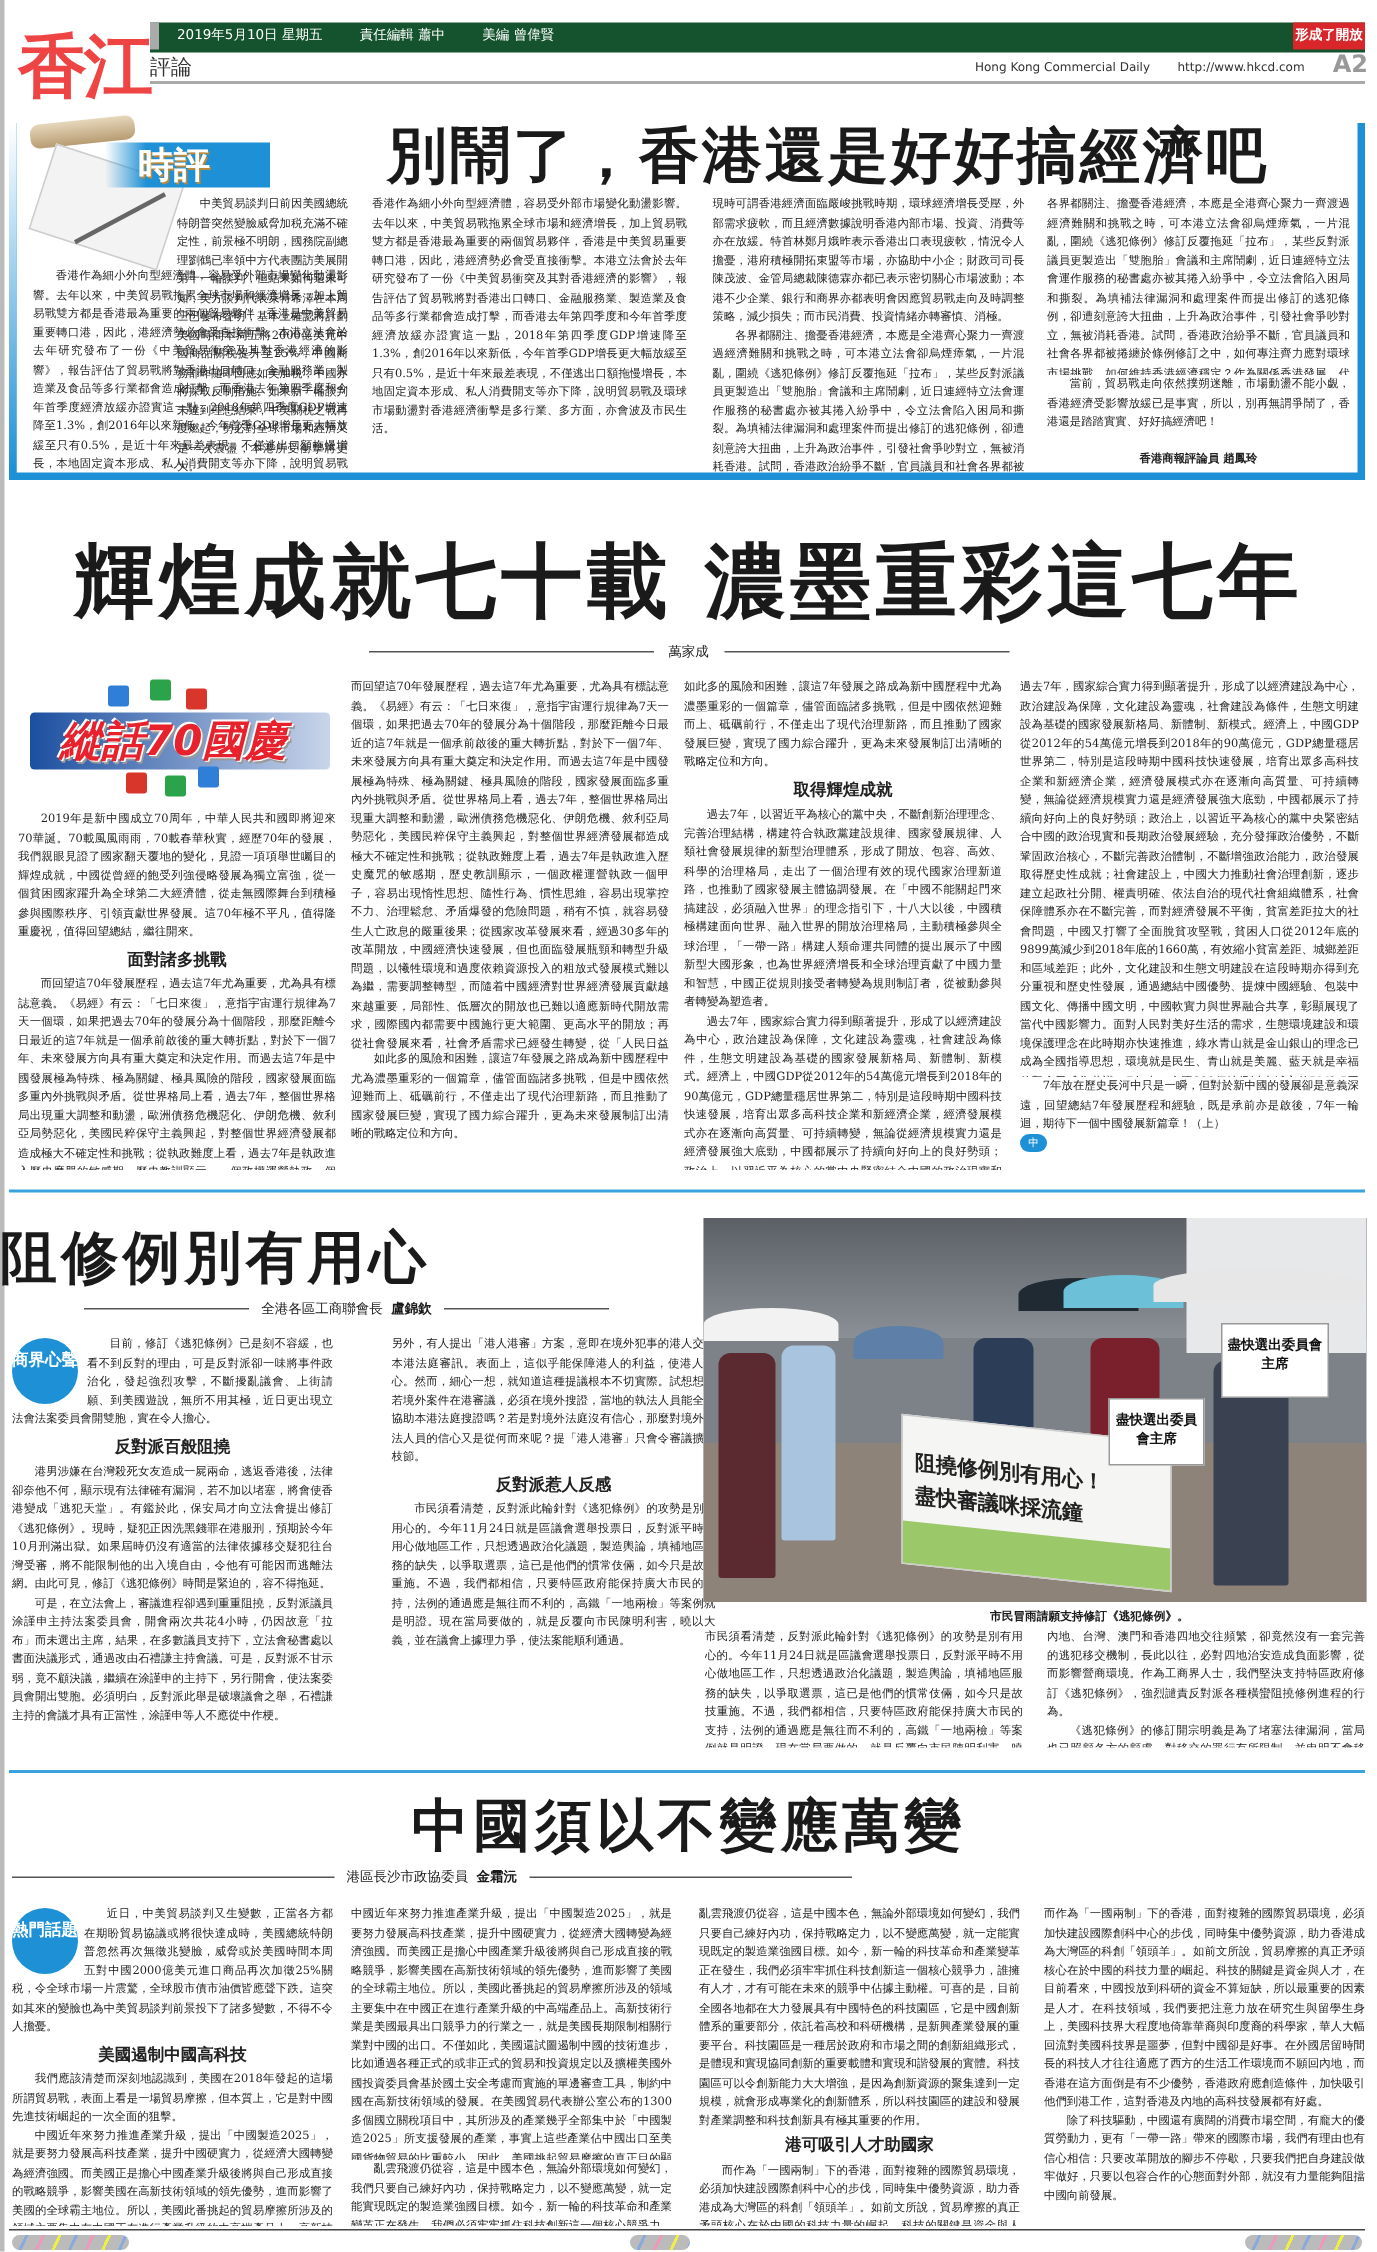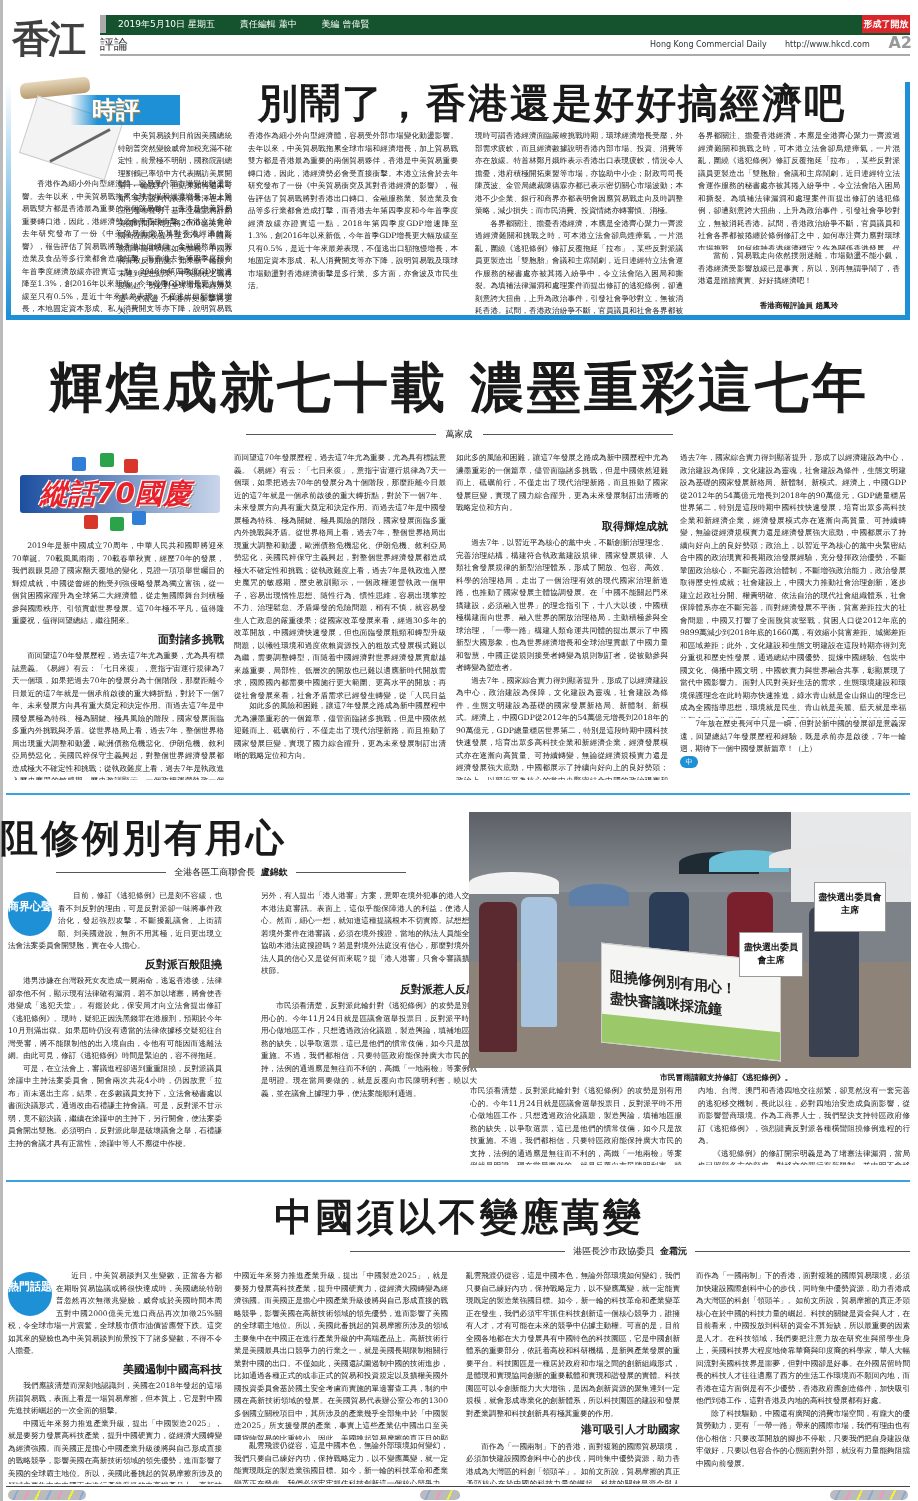--- a/index.html
+++ b/index.html
@@ -1,20 +1,20 @@
 <!DOCTYPE html>
 <html><head>
 <meta charset="utf-8">
 <style>
 *{box-sizing:border-box;margin:0;padding:0}
 body{width:918px;height:1501px;background:#fff;font-family:"DejaVu Serif",serif;color:#1a1a1a;position:relative;overflow:hidden}
 .page-border{position:absolute;left:0;top:0;width:3px;height:1501px;background:#bbb}
 
 .masthead{position:absolute;left:0;top:0;width:918px;height:60px}
-.brand{position:absolute;left:12px;top:14px;font-size:38px;color:#404040;font-weight:bold;font-family:Liberation Serif, serif;letter-spacing:-2px}
+.brand{position:absolute;left:12px;top:14px;font-size:46px;color:#ef4444;font-weight:bold;font-family:Liberation Serif, serif;letter-spacing:-2px}
 .topbar{position:absolute;left:100px;top:15px;width:810px;height:20px;background:#14532d;color:#fff;font-size:9px;font-family:"DejaVu Sans",sans-serif;line-height:18px;padding-left:18px}
 .topbar .stripe{position:absolute;left:0;top:0;width:6px;height:18px;background:#aaa}
 .topbar span{margin-right:22px}
 .logo{position:absolute;right:0;top:0;height:18px;width:48px;background:#d8262b;color:#fff;font-size:9px;text-align:center;font-weight:bold}
 .section-label{position:absolute;left:100px;top:36px;font-size:14px;color:#333;font-family:"DejaVu Sans",sans-serif}
 .paper-name{position:absolute;left:650px;top:40px;font-size:8px;font-family:"DejaVu Sans",sans-serif;color:#333}
 .paper-url{position:absolute;left:785px;top:40px;font-size:8px;font-family:"DejaVu Sans",sans-serif;color:#333}
 .page-no{position:absolute;right:6px;top:33px;font-size:16px;font-weight:bold;color:#999;font-family:"DejaVu Sans",sans-serif}
 .rule-top{position:absolute;left:100px;top:54px;width:810px;height:2px;background:#aaa}
 
@@ -32,42 +32,42 @@
 .col .noind{text-indent:0}
 .byline-r{text-align:center;font-weight:bold}
 
 .h2{position:absolute;left:0;top:352px;width:918px;text-align:center;font-size:54px;font-weight:bold;letter-spacing:3px;font-family:"DejaVu Serif",serif}
 .author2{position:absolute;left:0;top:428px;width:918px;text-align:center;font-size:9px;font-family:"DejaVu Sans",sans-serif}
 .author2 .ln{display:inline-block;width:190px;height:1px;background:#555;vertical-align:middle;margin:0 10px}
 .badge70{position:absolute;left:12px;top:455px;width:210px;height:75px}
 .badge70 .bar{position:absolute;left:8px;top:20px;width:200px;height:38px;background:linear-gradient(90deg,#1c4fa0,#c9d5ea);border-radius:3px}
 .badge70 .txt{position:absolute;left:28px;top:20px;width:160px;height:38px;font-size:28px;font-weight:bold;color:#e8222d;font-family:"DejaVu Sans",sans-serif;font-style:italic;text-shadow:-1px -1px 0 #fff,1px 1px 0 #fff,2px 2px 0 #999;line-height:38px}
 .cube{position:absolute;width:14px;height:14px;border-radius:2px}
-.subhead{text-align:right;font-weight:bold;font-family:"DejaVu Sans",sans-serif;font-size:11px;margin:6px 0 4px;color:#222;text-indent:0!important}
+.subhead{text-align:center;font-weight:bold;font-family:"DejaVu Sans",sans-serif;font-size:11px;margin:6px 0 4px;color:#222;text-indent:0!important}
 .end-mark{display:inline-block;width:18px;height:12px;border-radius:6px;background:#1e90d6;vertical-align:middle;color:#fff;font-size:7px;text-align:center;line-height:12px}
 
 .sep-blue{position:absolute;left:6px;width:904px;height:2px;background:#3ba2e0}
 .h3{position:absolute;left:0;top:813px;width:460px;text-align:left;font-size:38px;font-weight:bold;letter-spacing:3px;font-family:"DejaVu Serif",serif}
 .author3{position:absolute;left:16px;top:866px;width:430px;text-align:center;font-size:9px;font-family:"DejaVu Sans",sans-serif}
 .author3 .ln{display:inline-block;width:110px;height:1px;background:#555;vertical-align:middle;margin:0 8px}
 .circle-badge{position:absolute;width:44px;height:44px;border-radius:50%;background:#1e90d6;color:#fff;font-weight:bold;font-size:11px;line-height:15px;text-align:center;padding-top:7px;font-family:"DejaVu Sans",sans-serif}
 .photo{position:absolute;left:469px;top:812px;width:442px;height:256px;overflow:hidden;background:#7c8288}
 .photo .roof{position:absolute;left:0;top:0;width:100%;height:80px;background:linear-gradient(#5c6066,#8a9096)}
 .photo .bldg{position:absolute;right:0;top:0;width:120px;height:90px;background:#e6e8ea}
 .photo .ground{position:absolute;left:0;top:150px;width:100%;height:106px;background:#8d8378}
 .umb{position:absolute;border-radius:50% 50% 0 0;height:22px}
 .person{position:absolute;border-radius:8px 8px 2px 2px}
 .banner{position:absolute;left:132px;top:140px;width:180px;height:100px;background:#f5f5f3;transform:skewY(6deg);border:1px solid #ccc}
 .banner .grn{position:absolute;left:0;bottom:0;width:100%;height:28px;background:#9bc96a}
 .banner .t{position:absolute;left:8px;top:20px;font-size:14px;font-weight:bold;color:#222;line-height:22px}
 .sign{position:absolute;background:#fff;border:1px solid #999;color:#111;font-size:9px;font-weight:bold;text-align:center;line-height:13px;padding-top:8px}
 .caption{position:absolute;left:660px;top:1072px;font-size:7.8px;font-weight:bold;font-family:"DejaVu Sans",sans-serif}
 
 .h4{position:absolute;left:0;top:1192px;width:918px;text-align:center;font-size:38px;font-weight:bold;letter-spacing:3px;font-family:"DejaVu Serif",serif}
-.author4{position:absolute;left:0;top:1245px;width:918px;text-align:right;font-size:9px;font-family:"DejaVu Sans",sans-serif}
+.author4{position:absolute;left:0;top:1245px;width:918px;text-align:left;font-size:9px;font-family:"DejaVu Sans",sans-serif}
 .author4 .ln{display:inline-block;width:215px;height:1px;background:#555;vertical-align:middle;margin:0 8px}
 .bottom-rule{position:absolute;left:6px;top:1486px;width:904px;height:1px;background:#444}
 .cmyk{position:absolute;top:1490px;height:10px;width:78px;border-radius:5px;background:repeating-linear-gradient(115deg,#bbb 0 8px,#8ad 8px 10px,#bbb 10px 18px,#e9b 18px 20px,#bbb 20px 28px,#ee4 28px 30px)}
 </style>
 </head>
 <body>
 
 <div class="page-border"></div>
 
 <header class="masthead">

